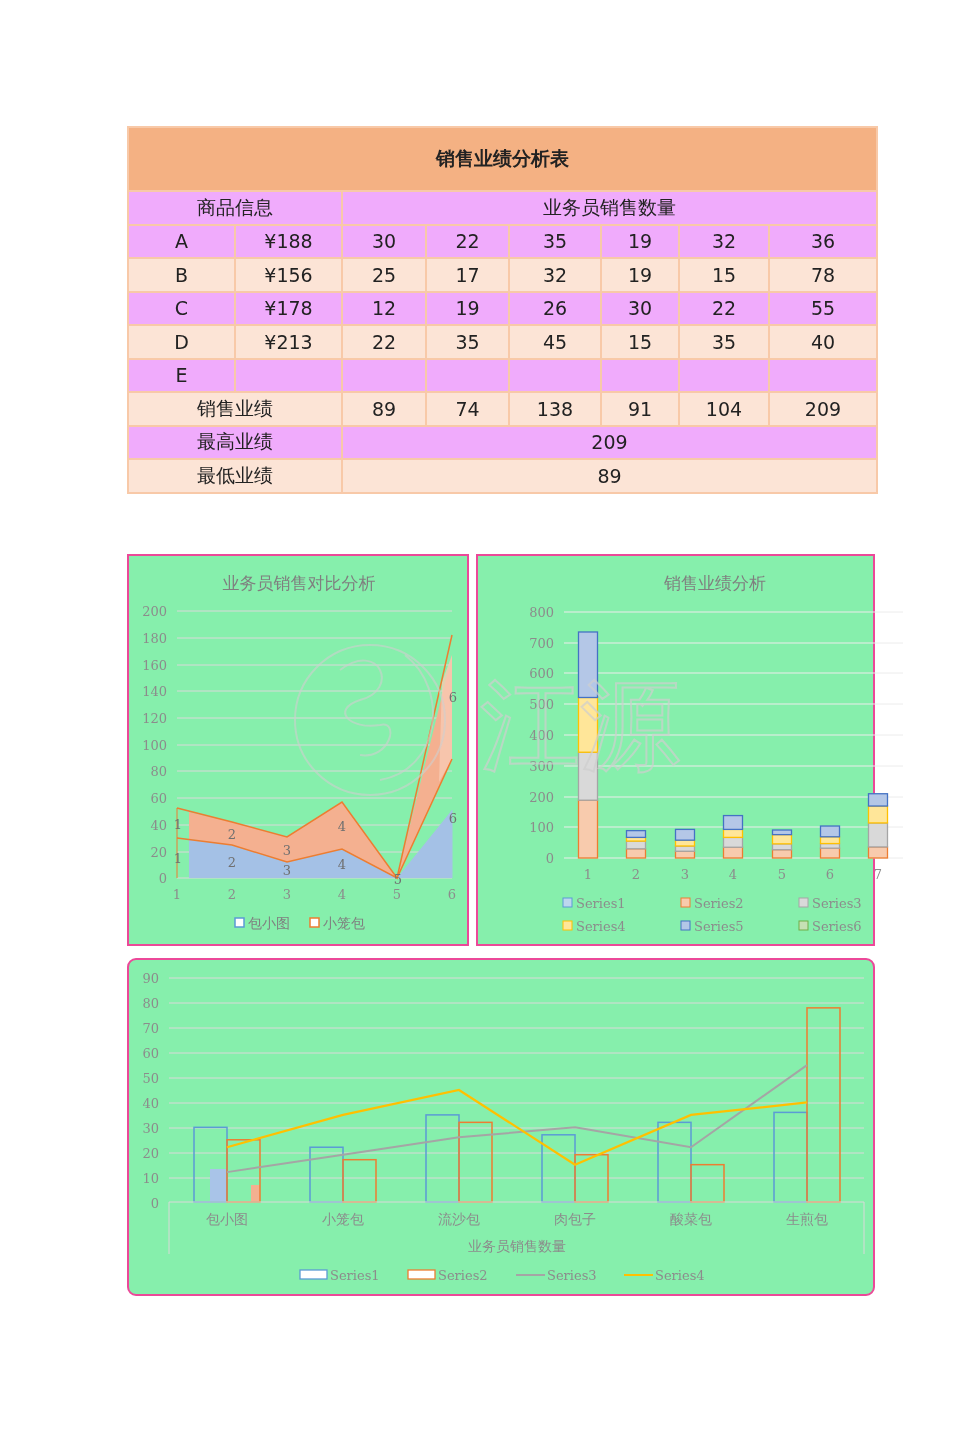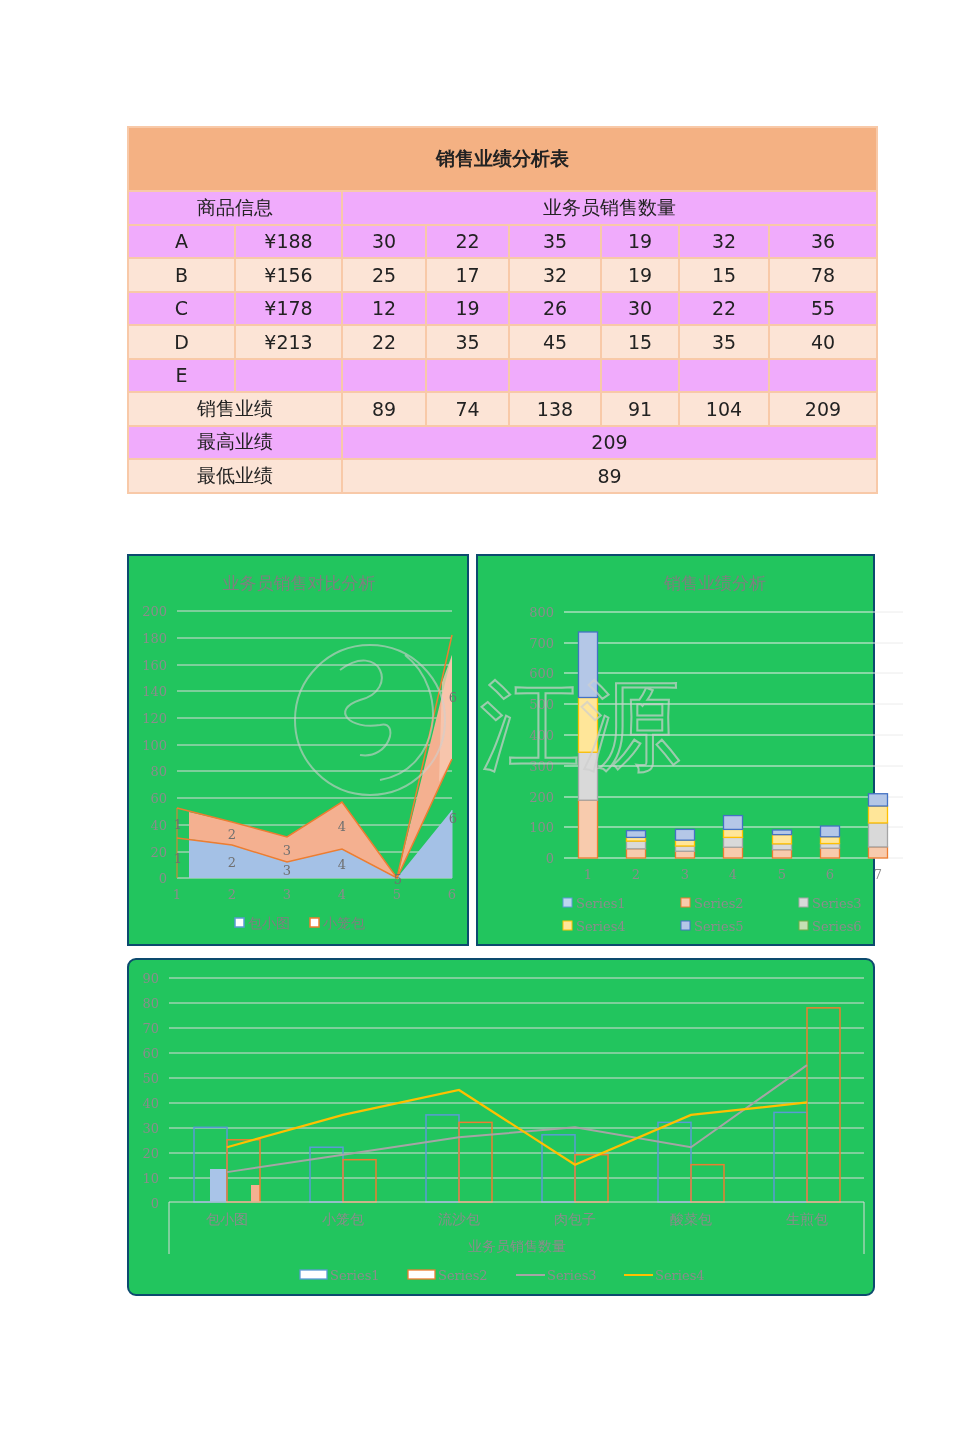--- a/index.html
+++ b/index.html
@@ -3,21 +3,21 @@
 <meta charset="utf-8">
 <style>
   html, body { margin:0; padding:0; background:#ffffff; }
   body { width:970px; height:1445px; position:relative; font-family:"DejaVu Sans", "Liberation Sans", sans-serif; overflow:hidden; }
   .sheet { position:absolute; left:127px; top:126px; width:749px; }
   table.t { border-collapse:collapse; width:749px; table-layout:fixed; }
   table.t td { border:2px solid #f8c9a8; text-align:center; font-size:19px; color:#222; height:31.5px; padding:0; }
   .title-cell { background:#f4b183; color:#ffffff; font-size:32px; font-weight:bold; height:62px !important; }
   .alt { background:#fce4d6; }
   .wh { background:#f0abfc; }
-  .chart-box { position:absolute; border:2px solid #0c4a6e; background:#22c55e; box-sizing:border-box; }
+  .chart-box { position:absolute; border:2px solid #ec4899; background:#86efac; box-sizing:border-box; }
   svg text { font-family:"DejaVu Serif", "Liberation Serif", serif; }
 </style>
 </head>
 <body>
 
 <div class="sheet">
   <table class="t">
     <colgroup>
       <col style="width:107px">
         <col style="width:107px">

